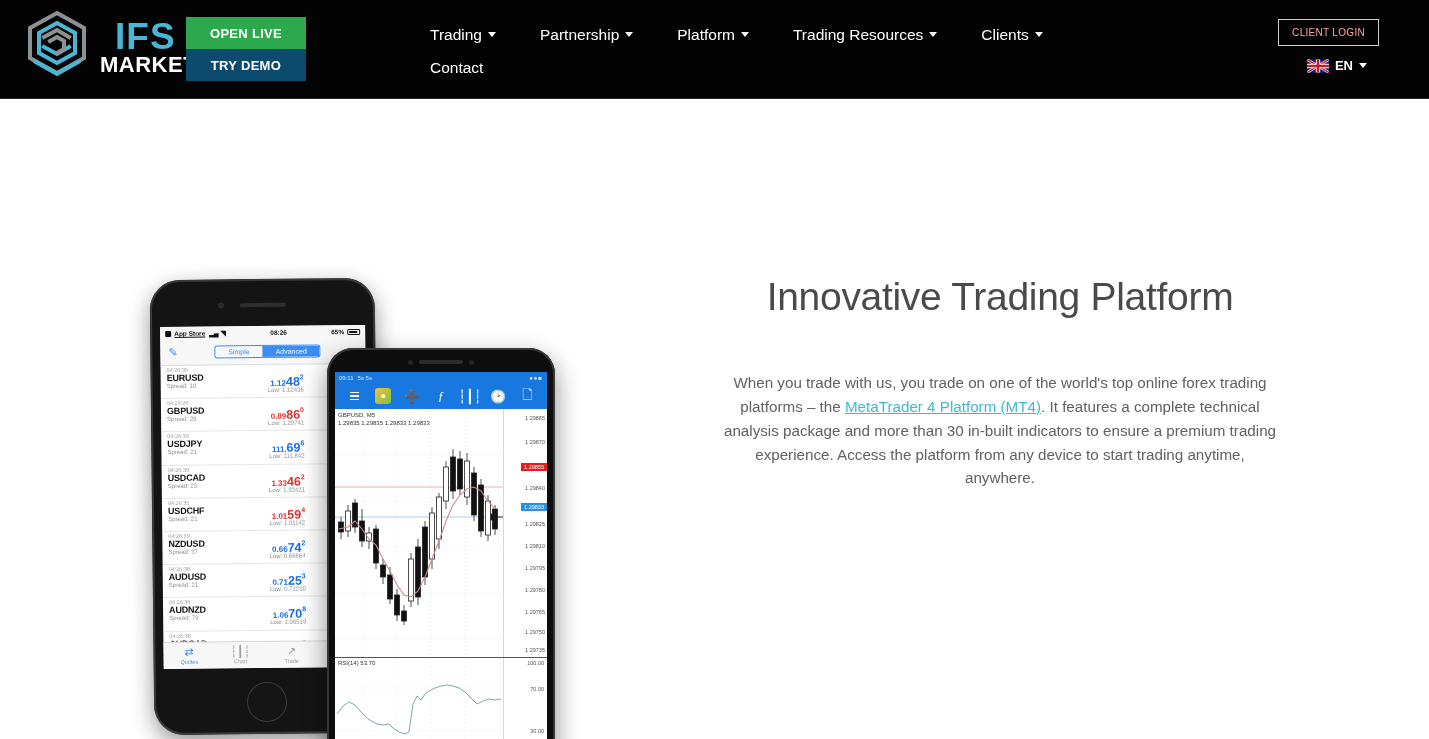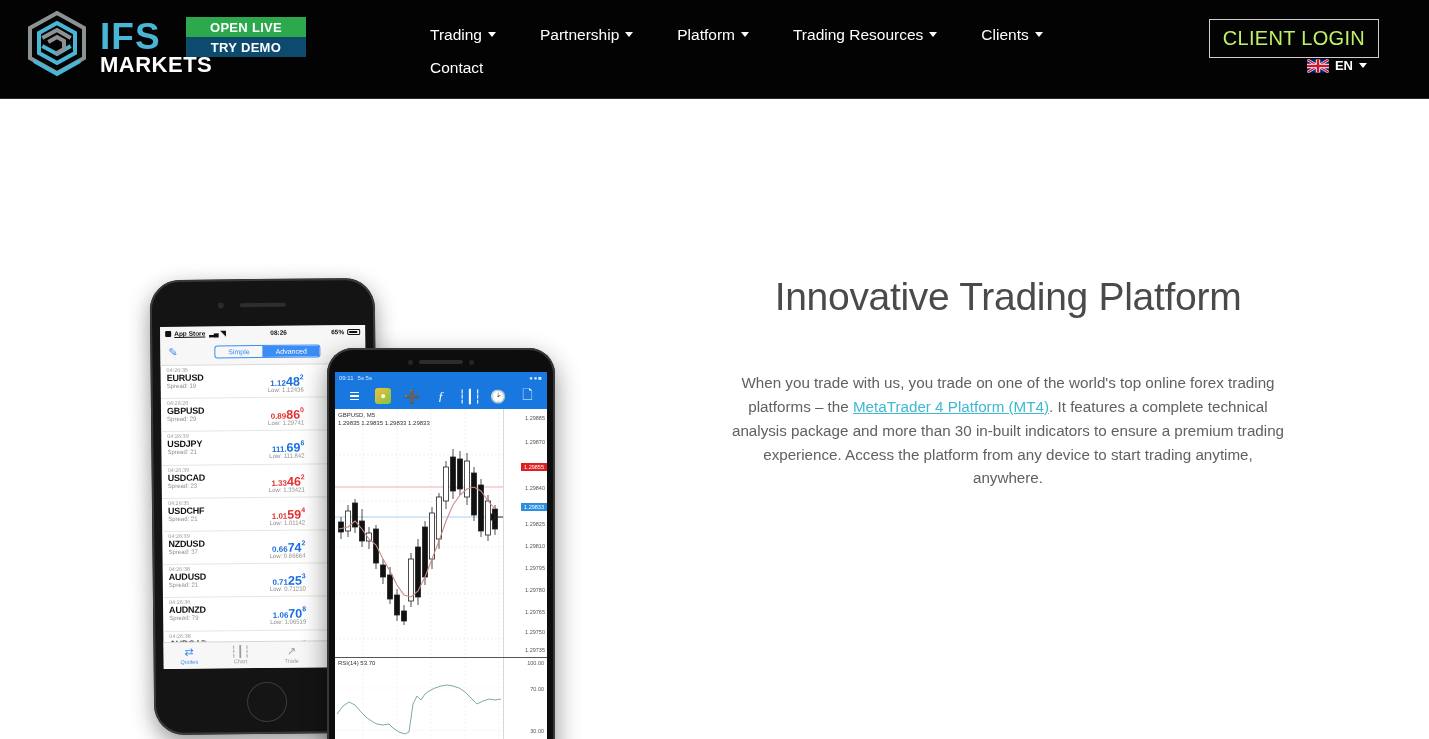--- a/index.html
+++ b/index.html
@@ -20,32 +20,33 @@
 
   .brand {
     position: absolute; left: 24px; top: 9px;
     display: flex; align-items: center; gap: 10px;
   }
   .logo-mark { width: 66px; height: 78px; display: block; }
   .logo-text { display: flex; flex-direction: column; line-height: 0.94; }
   .logo-ifs {
     font-size: 37px; font-weight: 700; color: #4ab6d6;
     letter-spacing: 1px;
+    margin-left: 15px;
   }
   .logo-markets {
     font-size: 22px; font-weight: 700; color: #ffffff;
     letter-spacing: 0.5px;
   }
 
   .cta-stack {
     position: absolute; left: 186px; top: 17px;
     width: 120px; display: flex; flex-direction: column;
   }
   .cta-btn {
-    height: 20px; display: flex; align-items: center; justify-content: center;
+    height: 32px; display: flex; align-items: center; justify-content: center;
     font-size: 13px; font-weight: 700; color: #ffffff;
     letter-spacing: 0.3px; cursor: pointer; border: none;
     font-family: "Liberation Sans", sans-serif;
   }
   .cta-live { background: #2ca94c; }
   .cta-demo { background: #0c4a6e; }
 
   .nav {
     position: absolute; left: 430px; top: 18px;
     width: 760px;
@@ -63,37 +64,36 @@
     border-left: 4.5px solid transparent;
     border-right: 4.5px solid transparent;
     border-top: 5px solid #ffffff;
     display: inline-block;
   }
 
   .login-btn {
     position: absolute; right: 50px; top: 19px;
     padding: 7px 13px;
     border: 1px solid #cfcfcf; background: transparent;
-    color: #bef264; font-size: 20px; letter-spacing: 0.3px;
+    color: #fca5a5; font-size: 10px; letter-spacing: 0.3px;
     cursor: pointer; font-family: "Liberation Sans", sans-serif;
   }
   .lang-sel {
     position: absolute; right: 62px; top: 58px;
     display: flex; align-items: center; gap: 6px; cursor: pointer; padding-left: 18px;
   }
   .flag { width: 22px; height: 14px; display: block; }
   .lang-label { color: #ffffff; font-size: 13px; font-weight: 700; }
 
   
   .main { position: relative; width: 1429px; height: 640px; background: #fff; }
 
   .copy {
     position: absolute; left: 720px; top: 176px; width: 560px;
     text-align: center;
-    margin-left: 8px;
   }
   .headline {
     font-size: 39px; color: #4a4a4a; font-weight: 400;
     letter-spacing: -0.3px; margin-bottom: 52px;
   }
   .body-copy {
     font-size: 15.2px; color: #5f6163; line-height: 1.57;
   }
   .link-mt4 { color: #3fb8d4; text-decoration: underline; }
 

